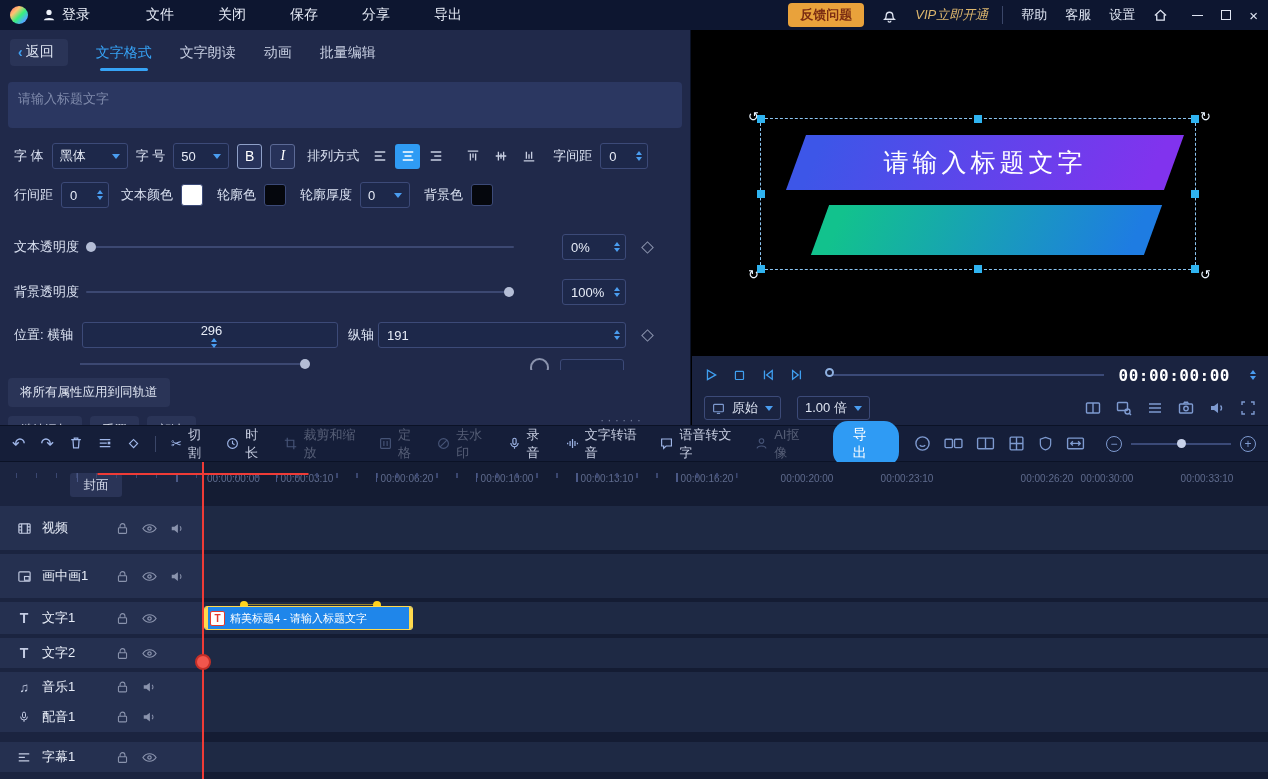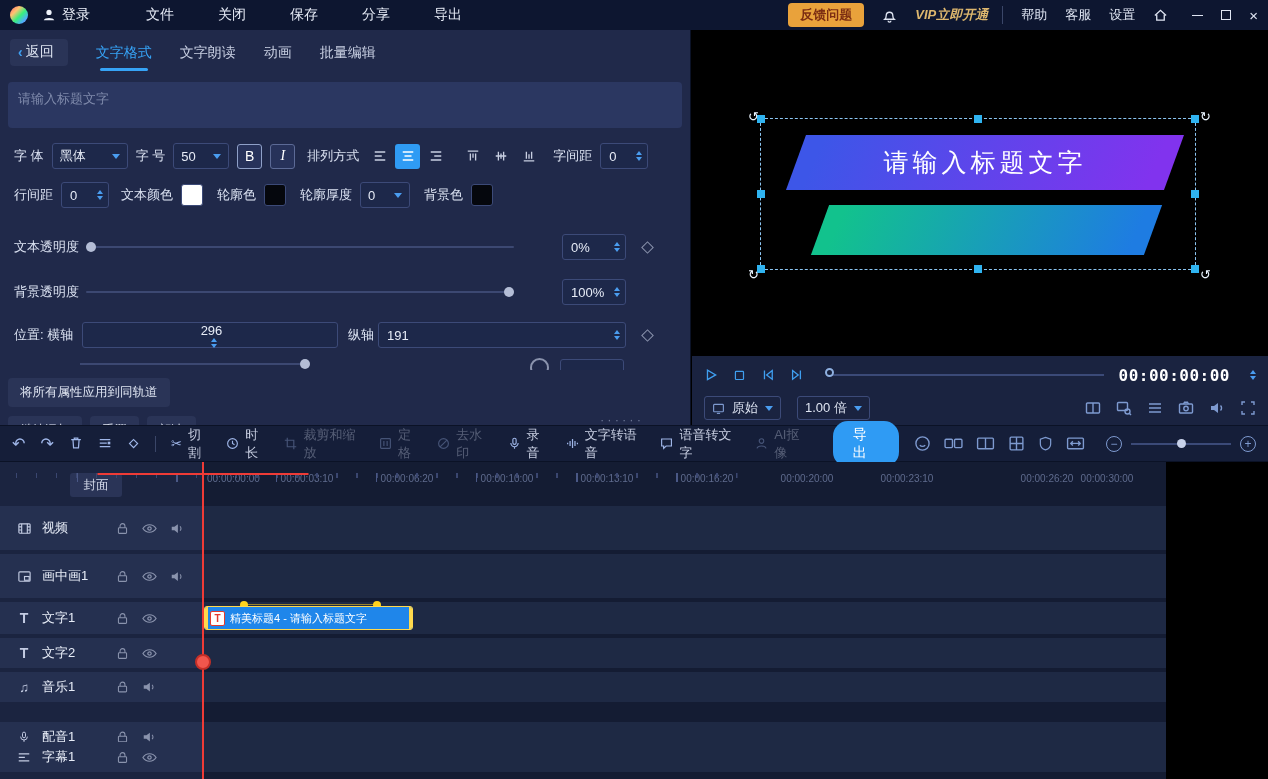--- a/index.html
+++ b/index.html
@@ -11,21 +11,21 @@
   
   .titlebar { position:absolute; left:0; top:0; width:1268px; height:30px; background:#0d1630;
               display:flex; align-items:center; padding:0 10px; }
   .logo { width:18px; height:18px; border-radius:50%;
           background:linear-gradient(135deg,#ff5f6d 0%,#ffc371 30%,#38ef7d 55%,#4facfe 80%,#9b59b6 100%); }
   .login { display:flex; align-items:center; gap:6px; margin-left:14px; font-size:14px; color:#eef2fb; }
   .menus { display:flex; gap:44px; margin-left:56px; font-size:14px; color:#e7ecf7; }
   .menus span { cursor:default; }
   .tb-right { margin-left:auto; display:flex; align-items:center; gap:18px; }
   .feedback { background:#e9a23b; color:#7c2d12; border-radius:4px; padding:3px 12px; font-size:13px; font-weight:bold; }
-  .vip { color:#ddb76e; font-style:italic; font-weight:bold; font-size:13px; border-right:1px solid #3a4668; padding-right:14px; }
+  .vip { color:#ddb76e; font-style:italic; font-weight:normal; font-size:13px; border-right:1px solid #3a4668; padding-right:14px; }
   .tbtn { font-size:13px; color:#dfe5f2; }
   .winctl { display:flex; align-items:center; gap:18px; margin-left:6px; color:#dfe5f2; }
   .wc-min { width:11px; height:1px; background:#dfe5f2; }
   .wc-max { width:10px; height:10px; border:1.2px solid #dfe5f2; }
   .wc-close { font-size:15px; line-height:1; }
 
   
   .left-panel { position:absolute; left:0; top:30px; width:691px; height:395px; background:#20294a;
                 border-right:1px solid #0b1226; overflow:hidden; }
   .panel-head { display:flex; align-items:flex-start; padding:9px 10px 0 10px; gap:28px; }
@@ -119,21 +119,21 @@
   .tb-div { width:1px; height:16px; background:#3a4668; }
   .export-btn { background:#2f9bf4; color:#fff; border-radius:15px; padding:5px 20px; font-size:14px; margin-left:8px; }
   .tb-icons { margin-left:auto; display:flex; align-items:center; gap:13px; color:#7e9ad0; }
   .zoomctl { display:flex; align-items:center; gap:9px; margin-left:8px; }
   .zcirc { width:16px; height:16px; border-radius:50%; border:1.3px solid #7e9ad0; color:#7e9ad0;
            display:flex; align-items:center; justify-content:center; font-size:12px; line-height:1; }
   .zslider { position:relative; width:100px; height:2px; background:#3b4a78; }
   .zknob { position:absolute; left:46px; top:-3.5px; width:9px; height:9px; border-radius:50%; background:#c8d2ea; }
 
   
-  .timeline { position:absolute; left:0; top:462px; width:1166px; height:317px; background:#141c33; overflow:hidden; }
+  .timeline { position:absolute; left:0; top:462px; width:1268px; height:317px; background:#141c33; overflow:hidden; }
   .th-col { position:absolute; left:0; top:0; width:203px; height:317px; background:#1b2440; border-right:1px solid #0b1226; }
   .cover-btn { position:absolute; left:70px; top:11px; width:52px; height:24px; background:#2a3457;
                border-radius:3px; color:#d4daea; font-size:12.5px; display:flex; align-items:center; justify-content:center; }
   .trow { position:absolute; left:0; width:203px; background:#253050; display:flex; align-items:center; padding-left:15px; }
   .tt-icon { width:18px; color:#c3cbe2; margin-right:9px; display:flex; justify-content:center; }
   .tlabel { font-size:13px; color:#e7ecf7; }
   .tr-icons { position:absolute; left:116px; display:flex; gap:13px; color:#8a93ad; }
   .tl-body { position:absolute; left:203px; top:0; width:1065px; height:317px; }
   .ruler { position:absolute; left:0; top:0; width:1065px; height:42px; }
   .ruler span { position:absolute; top:11px; transform:translateX(-50%); font-size:10px; color:#5f6b8e; white-space:nowrap; }
@@ -142,21 +142,21 @@
                  background:repeating-linear-gradient(90deg,#3a4670 0 1px,transparent 1px 20px); }
   .ticks-major { position:absolute; left:4px; right:0; top:28px; height:9px;
                  background:repeating-linear-gradient(90deg,#4a5886 0 1px,transparent 1px 100px); }
   .red-seg { position:absolute; left:0; top:40px; width:211px; height:2px; background:#ef3b36; }
   .lane { position:absolute; left:0; width:1065px; background:#1e2944; }
   .l-video,.r-video { top:44px; height:44px; }
   .l-pip,.r-pip { top:92px; height:44px; }
   .l-text1,.r-text1 { top:140px; height:32px; }
   .l-text2,.r-text2 { top:176px; height:30px; }
   .l-music,.r-music { top:210px; height:30px; }
-  .l-voice,.r-voice { top:260px; height:30px; }
+  .l-voice,.r-voice { top:240px; height:30px; }
   .l-sub,.r-sub { top:280px; height:30px; }
   .clip { position:absolute; left:1px; top:4px; width:209px; height:24px; background:#1f86ea;
           border:1.5px solid #ffd94d; border-radius:3px; display:flex; align-items:center;
           padding:0 5px; gap:5px; overflow:hidden; }
   .clip::before,.clip::after { content:""; position:absolute; top:0; bottom:0; width:3px; background:#ffd94d; }
   .clip::before { left:0; } .clip::after { right:0; }
   .clip-ticon { width:15px; height:15px; background:#fff; border:1.5px solid #e23b2e; border-radius:2px;
                 color:#e23b2e; font-weight:bold; font-size:10px; display:flex; align-items:center;
                 justify-content:center; flex:0 0 auto; }
   .clip-label { font-size:11px; color:#fff; white-space:nowrap; }

